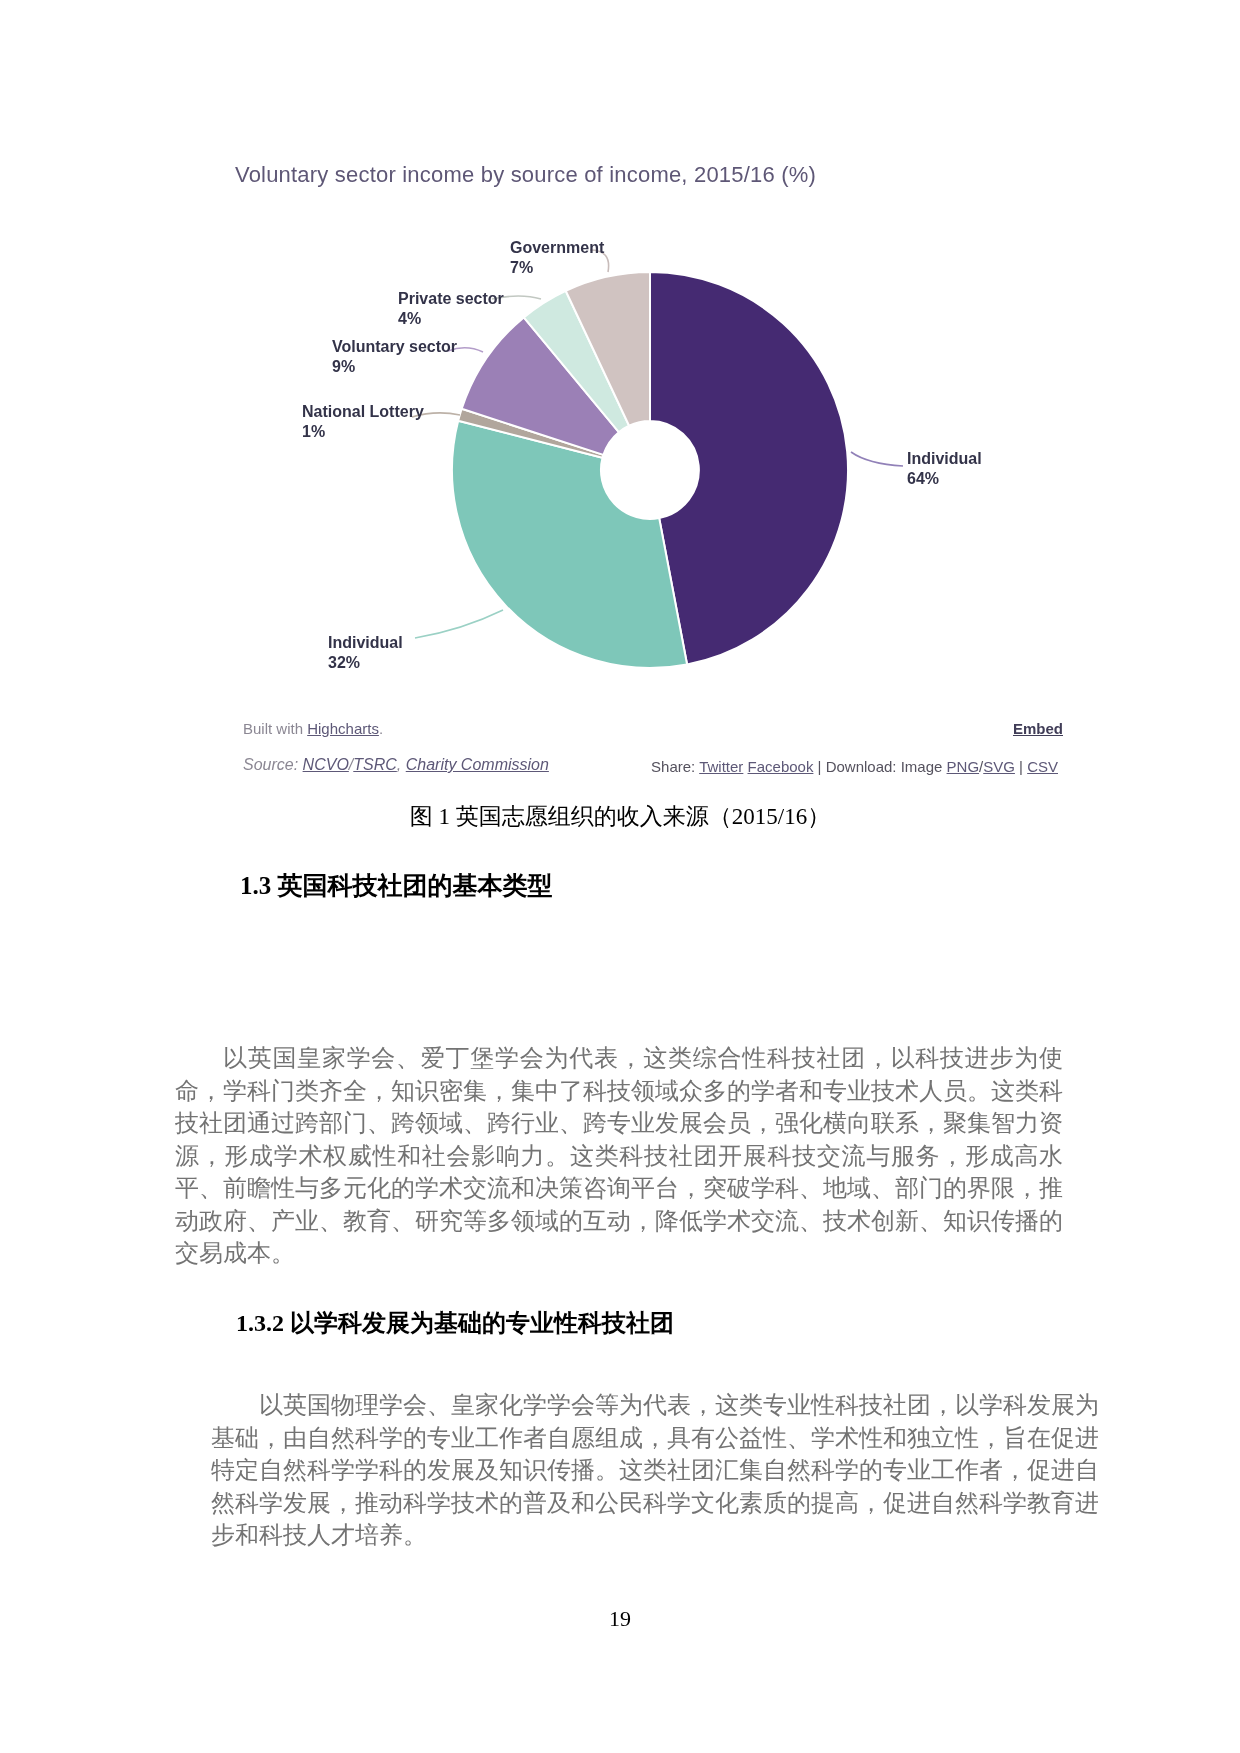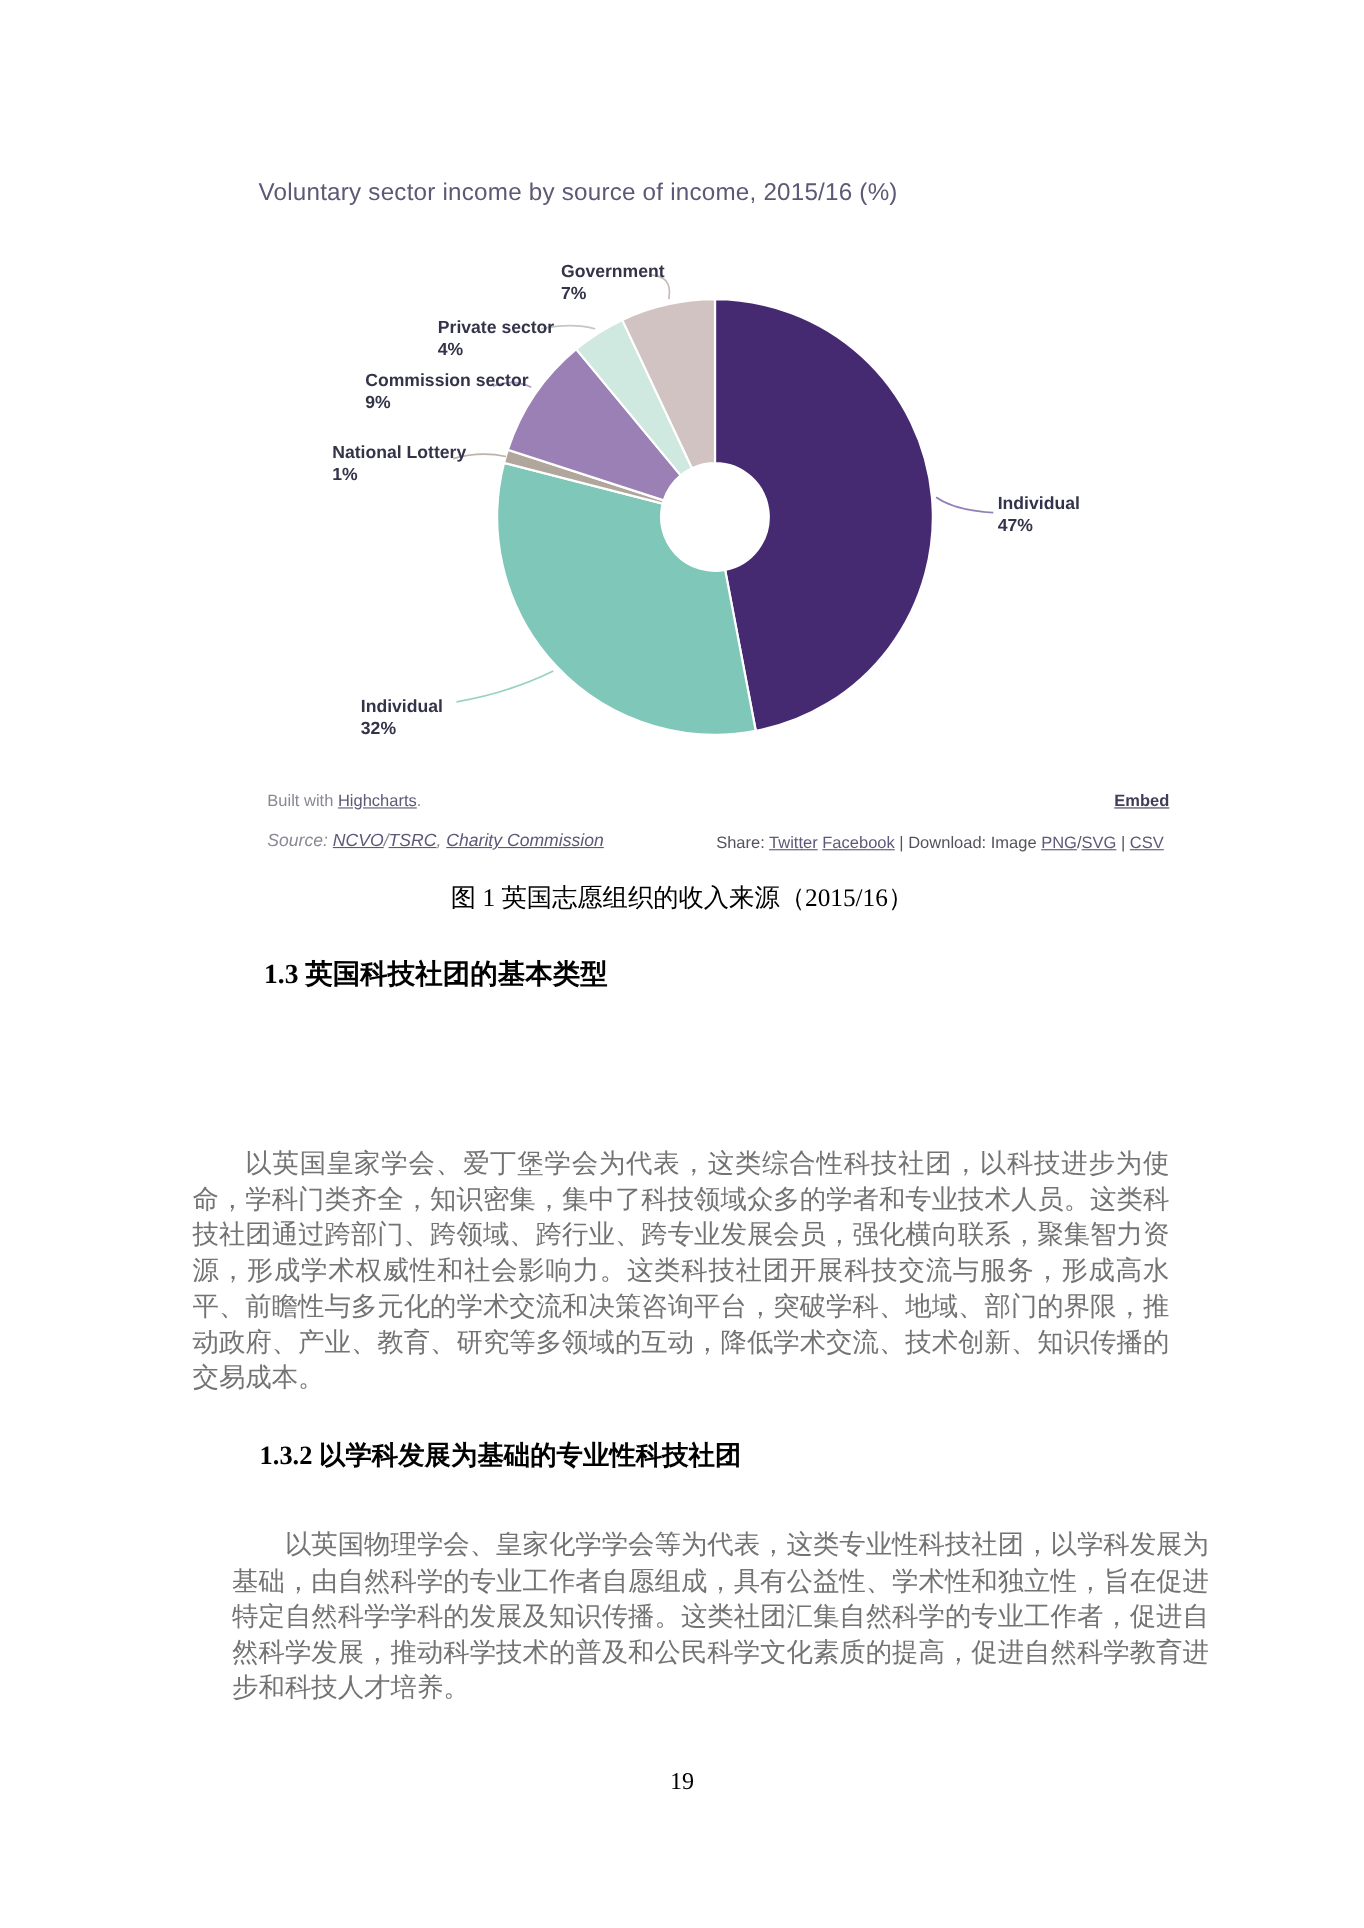--- a/index.html
+++ b/index.html
@@ -53,32 +53,32 @@
         <path d="M 461.7 408.8 A 198 198 0 0 1 523.8 317.4 L 618.8 432.2 A 49 49 0 0 0 603.4 454.9 Z" fill="#9b80b6" stroke="#ffffff" stroke-width="2" stroke-linejoin="round"></path>
         <path d="M448 351 Q466 344 483 352" fill="none" stroke="#b39dc9" stroke-width="1.6"></path>
         <path d="M 523.8 317.4 A 198 198 0 0 1 565.7 290.8 L 629.1 425.7 A 49 49 0 0 0 618.8 432.2 Z" fill="#cfe9e0" stroke="#ffffff" stroke-width="2" stroke-linejoin="round"></path>
         <path d="M492 299 Q520 293 541 299" fill="none" stroke="#c2c8c2" stroke-width="1.6"></path>
         <path d="M 565.7 290.8 A 198 198 0 0 1 650.0 272.0 L 650.0 421.0 A 49 49 0 0 0 629.1 425.7 Z" fill="#d0c3c1" stroke="#ffffff" stroke-width="2" stroke-linejoin="round"></path>
         <path d="M590 250 Q612 250 608 272" fill="none" stroke="#c8bcba" stroke-width="1.6"></path>
       </svg>
     <div id="pie-labels">
         <div class="pie-label" style="left: 907px; top: 449px;">
           <div>Individual</div>
-          <div>47%</div>
+          <div>64%</div>
         </div>
         <div class="pie-label" style="left: 328px; top: 633px;">
           <div>Individual</div>
           <div>32%</div>
         </div>
         <div class="pie-label" style="left: 302px; top: 402px;">
           <div>National Lottery</div>
           <div>1%</div>
         </div>
         <div class="pie-label" style="left: 332px; top: 337px;">
-          <div>Commission sector</div>
+          <div>Voluntary sector</div>
           <div>9%</div>
         </div>
         <div class="pie-label" style="left: 398px; top: 289px;">
           <div>Private sector</div>
           <div>4%</div>
         </div>
         <div class="pie-label" style="left: 510px; top: 238px;">
           <div>Government</div>
           <div>7%</div>
         </div>

